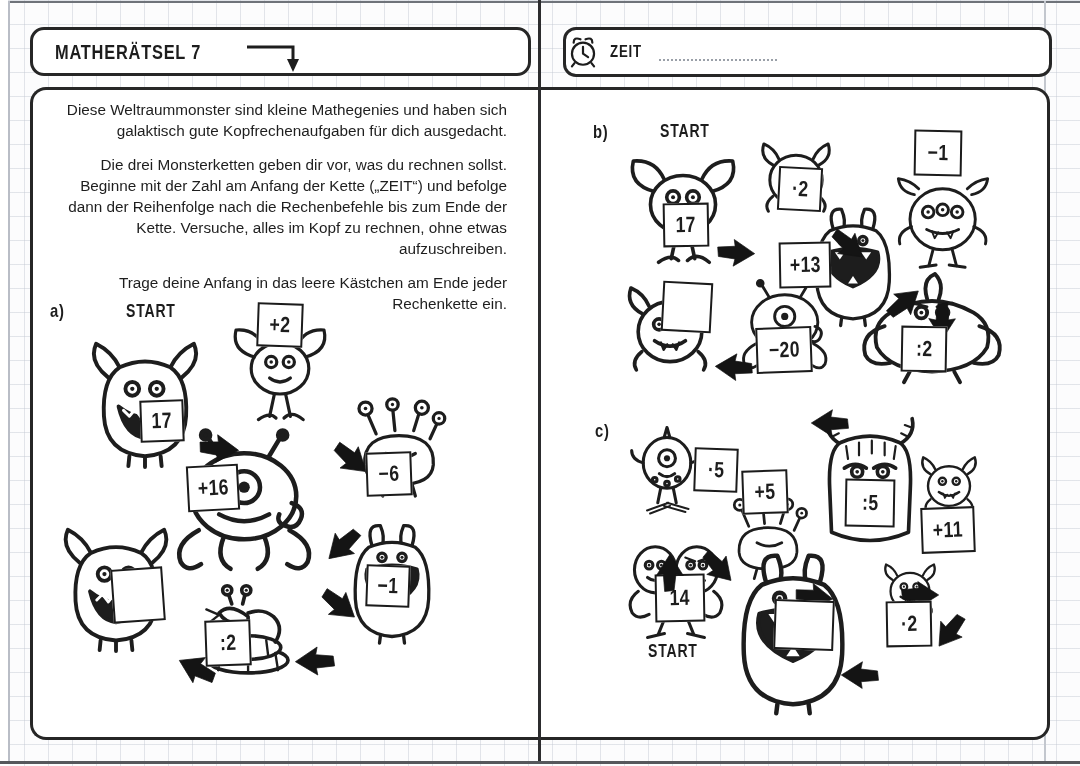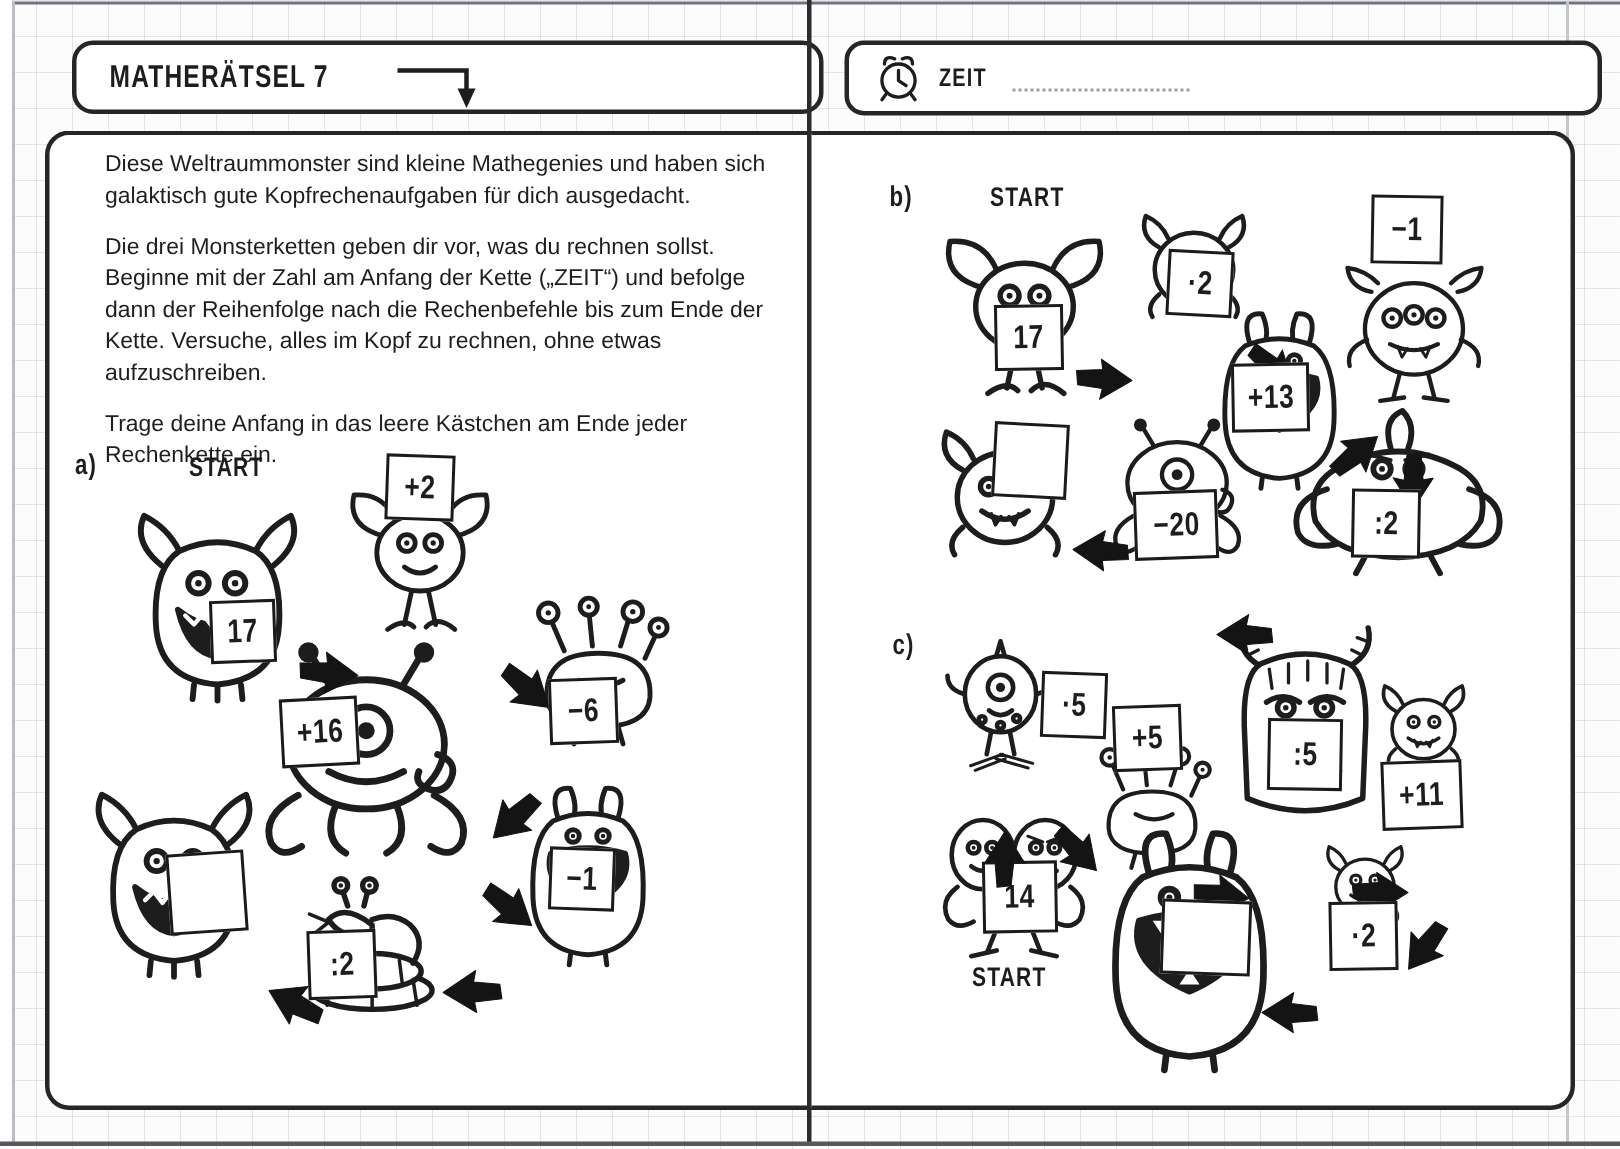--- a/index.html
+++ b/index.html
@@ -14,31 +14,31 @@
     color:#1d1d1d;
   }
   .gutter-left{position:absolute;left:0;top:0;bottom:0;width:8px;background:#fff;z-index:1;}
   .edge-top{position:absolute;left:8px;right:0;top:1px;height:2px;background:#6f737a;z-index:1;}
   .edge-left{position:absolute;left:8px;top:1px;bottom:3px;width:2px;background:#b9bdc6;z-index:1;}
   .edge-right{position:absolute;left:1044px;top:1px;bottom:3px;width:2px;background:#c3c7ce;z-index:1;}
   .edge-bottom{position:absolute;left:0;right:0;top:761px;height:3px;background:#56585c;z-index:10;}
   .spine{position:absolute;left:538px;top:0;bottom:2px;width:3px;background:#2c2c2e;z-index:6;}
 
   .panel{position:absolute;background:#fff;border:3px solid #262626;z-index:2;}
-  .title-box{left:48px;top:27px;width:473px;height:43px;border-radius:14px;display:flex;align-items:center;padding-left:22px;}
-  .zeit-box{left:563px;top:27px;width:483px;height:44px;border-radius:13px;display:flex;align-items:center;padding-left:16px;}
+  .title-box{left:30px;top:27px;width:473px;height:43px;border-radius:14px;display:flex;align-items:center;padding-left:22px;}
+  .zeit-box{left:563px;top:27px;width:483px;height:44px;border-radius:13px;display:flex;align-items:center;}
   .content-left{left:30px;top:87px;width:509px;height:647px;border-right:none;border-radius:16px 0 0 16px;}
   .content-right{left:541px;top:87px;width:506px;height:647px;border-left:none;border-radius:0 16px 16px 0;}
 
   .caps{display:inline-block;font-weight:700;letter-spacing:1px;transform:scaleX(.78);transform-origin:left center;white-space:nowrap;}
   .page-title{font-size:21px;}
   .zeit-label{font-size:17px;margin-left:10px;}
   .zeit-line{display:inline-block;width:118px;height:15px;border-bottom:2px dotted #9aa0a8;margin-left:8px;}
 
-  .intro{position:absolute;left:70px;top:100px;width:452px;z-index:4;}
+  .intro{position:absolute;left:55px;top:100px;width:452px;z-index:4;text-align:right;}
   .intro p{margin:0 0 13px 0;font-size:15.3px;line-height:1.37;color:#1e1e1e;}
 
   .chain-label{position:absolute;z-index:5;font-weight:700;font-size:19px;}
   .start-label{position:absolute;z-index:5;text-align:right;}
   .start-label .caps{font-size:18px;}
 
   .mon{position:absolute;z-index:4;}
   .mon.flip{transform:scaleX(-1);}
   .arr{position:absolute;z-index:5;}
 
@@ -396,21 +396,21 @@
       <span>·2</span>
     </div>
 
   <svg class="arr" style="left:828px;top:170px;width:40px;transform:rotate(42deg)">
       <use href="#arr"></use>
     </svg>
 
   <svg class="mon" style="left:800px;top:206px;width:106px;height:122px">
       <use href="#mo-mouth"></use>
     </svg>
-  <div class="opbox" style="left:821px;top:242px;width:48px;height:42px;transform:rotate(-1deg)">
+  <div class="opbox" style="left:779px;top:242px;width:48px;height:42px;transform:rotate(-1deg)">
       <span>+13</span>
     </div>
 
   <svg class="arr" style="left:884px;top:228px;width:40px;transform:rotate(-38deg)">
       <use href="#arr"></use>
     </svg>
 
   <svg class="mon" style="left:894px;top:168px;width:98px;height:112px">
       <use href="#mo-3eye"></use>
     </svg>

